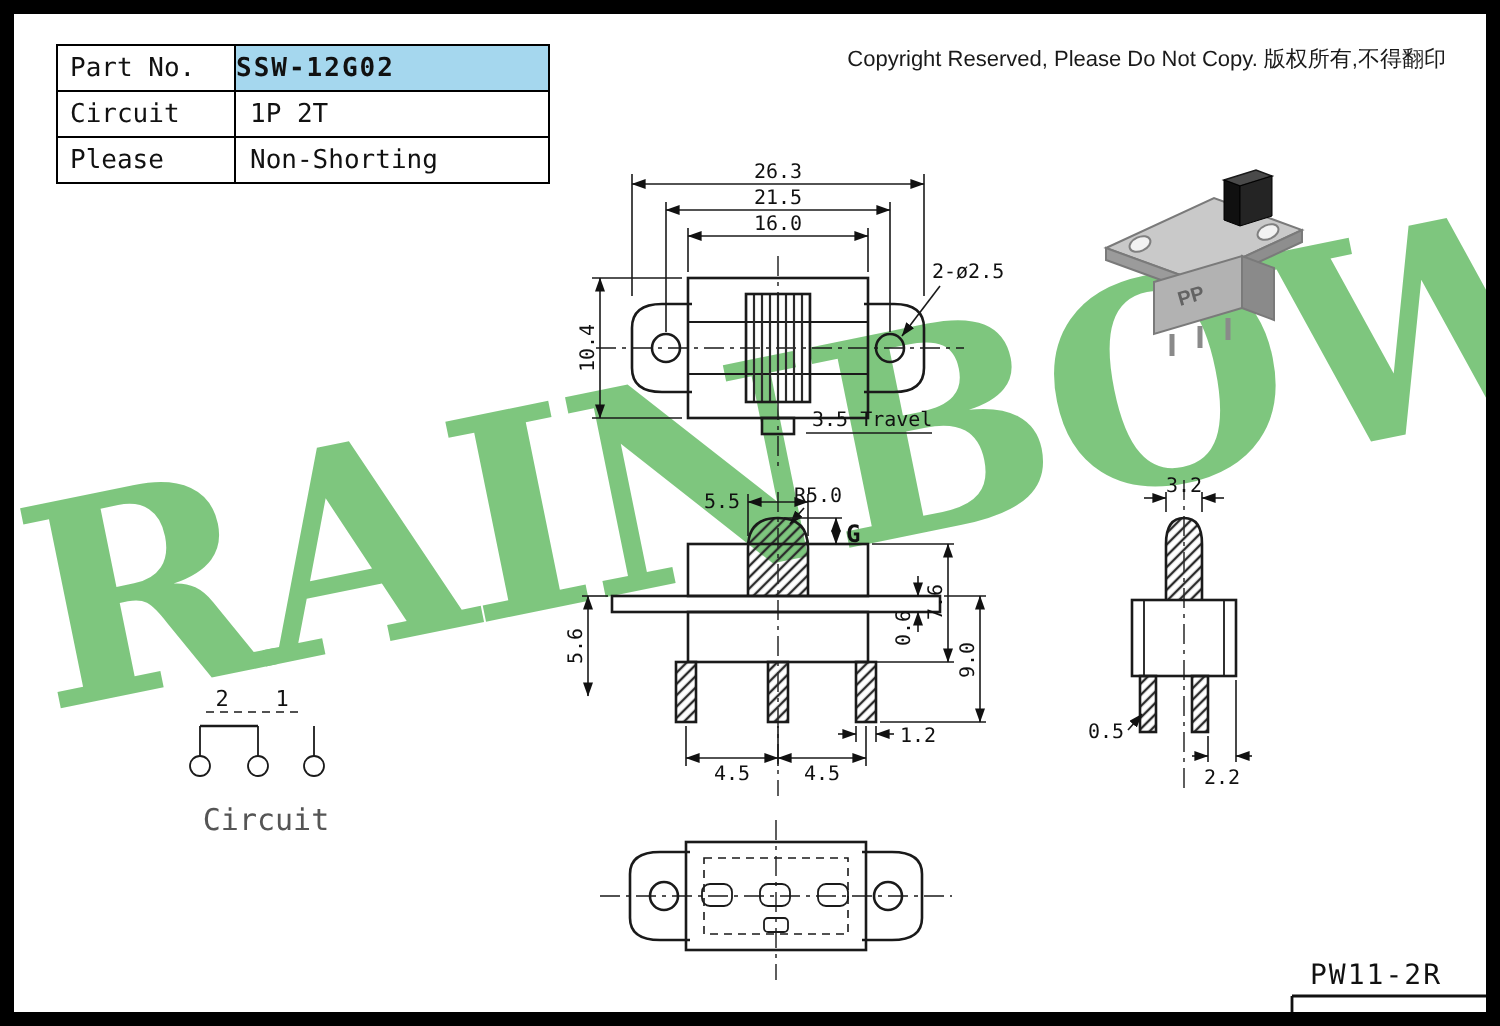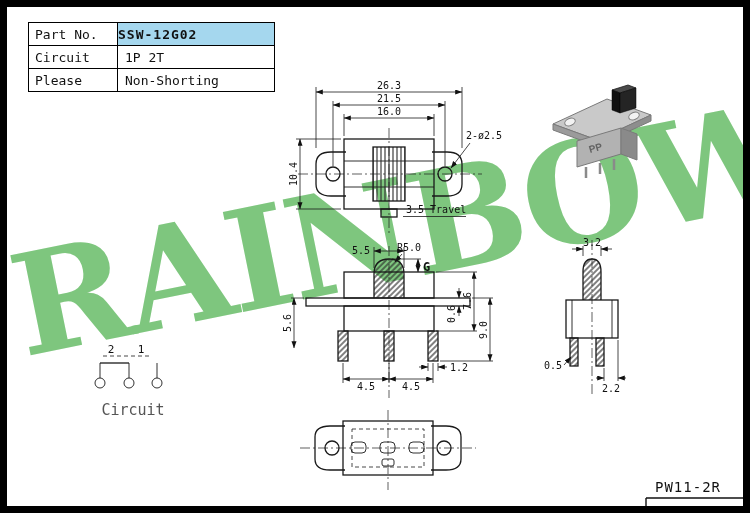--- a/index.html
+++ b/index.html
@@ -92,20 +92,21 @@
   text.docnum { font: 14px "DejaVu Sans Mono", monospace; fill: #111; letter-spacing: 1px; }
   text.marking { font: bold 10px "Liberation Sans", sans-serif; fill: #636363; }
 </style>
 </head>
 <body>
 
 <div class="page">
 
   <div class="watermark">RAINBOW</div>
 
+  <div class="copyright">Copyright Reserved, Please Do Not Copy. 版权所有,不得翻印</div>
 
   <table class="spec">
     <tbody>
         <tr>
       <td class="lbl">Part No.</td>
       <td class="val-part" colspan="2">SSW-12G02</td>
     </tr>
     <tr>
       <td class="lbl">Circuit</td>
       <td class="val" colspan="2">1P 2T</td>

